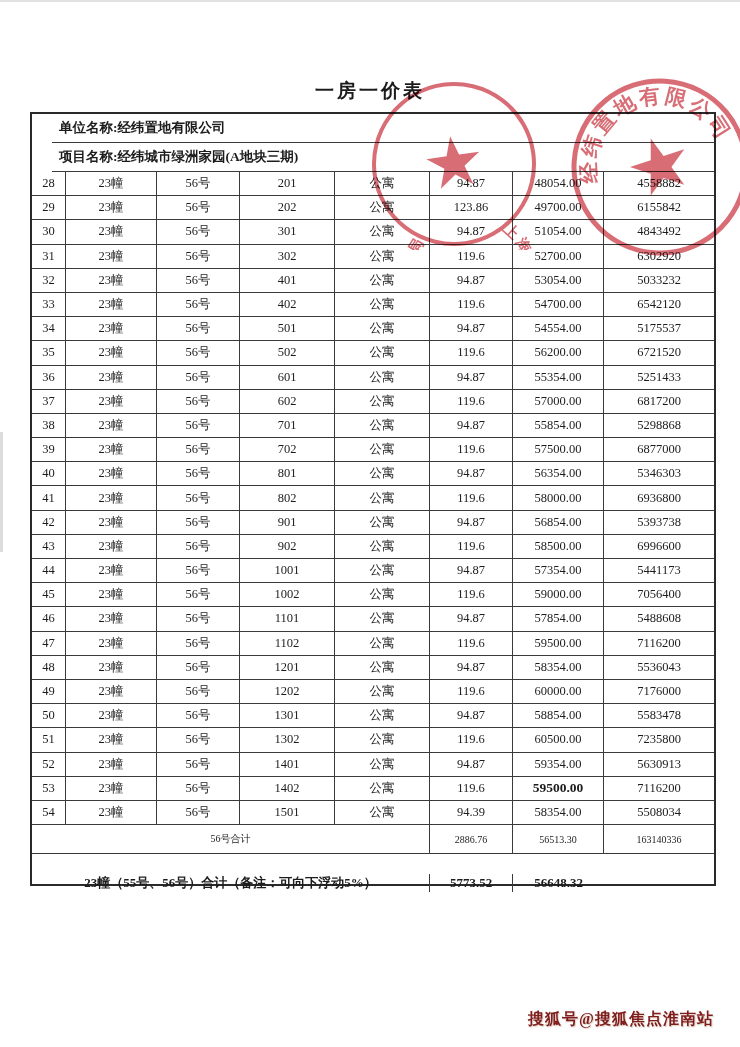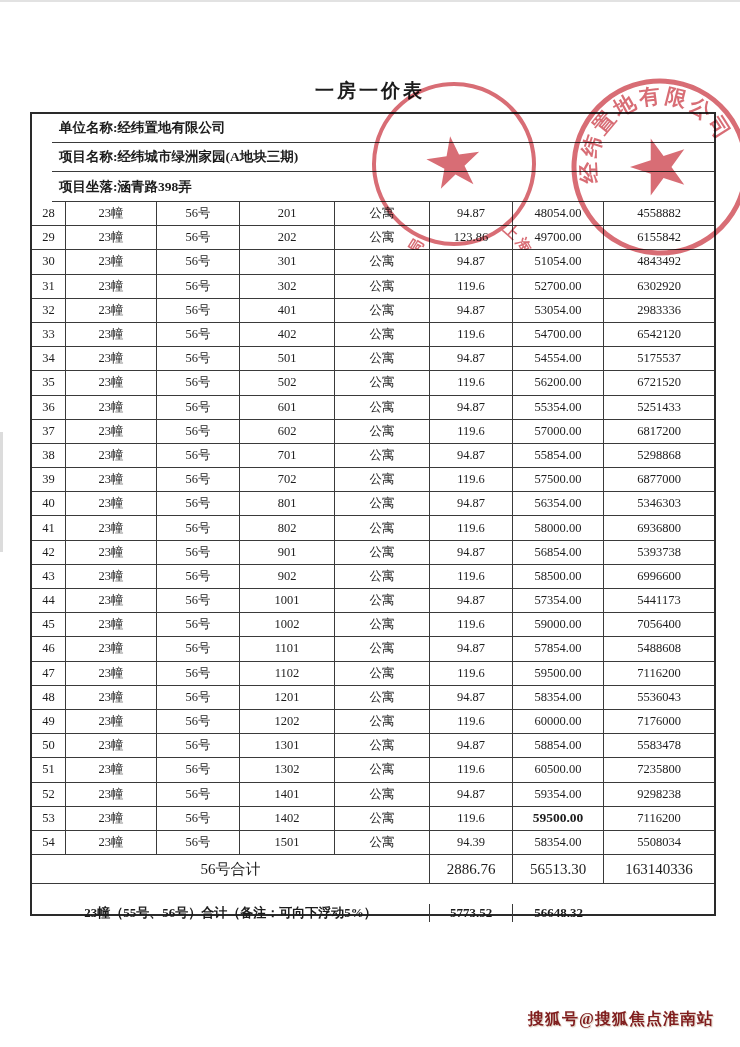--- a/index.html
+++ b/index.html
@@ -43,21 +43,21 @@
   .cell:last-child{border-right:none;}
   .cell.em{font-weight:bold;font-size:13.5px;}
   .frow{
     display:grid;
     grid-template-columns:398px 83px 91px 1fr;
     height:29px;border-bottom:1px solid #3a3a3a;
   }
   .frow>div{
     border-right:1px solid #3a3a3a;
     display:flex;align-items:center;justify-content:center;
-    font-size:15px;white-space:nowrap;
+    font-size:10px;white-space:nowrap;
   }
   .frow>div:last-child{border-right:none;}
   .frow.grand{height:30px;border-bottom:none;}
   .frow.grand>div{font-weight:bold;font-size:13px;margin-top:20px;}
   .stamp{
     position:absolute;
     mix-blend-mode:multiply;
     opacity:0.72;
     pointer-events:none;
   }
@@ -80,21 +80,20 @@
 
 <div class="page">
 
   <div class="edge-left"></div>
 
   <div class="title">一房一价表</div>
 
   <div class="table">
     <div class="hrow">单位名称:经纬置地有限公司</div>
     <div class="hrow">项目名称:经纬城市绿洲家园(A地块三期)</div>
-    <div class="hrow h3">项目坐落:涵青路398弄</div>
 
     <div id="tbody">
         <div class="drow">
           <div class="cell">28</div>
           <div class="cell">23幢</div>
           <div class="cell">56号</div>
           <div class="cell">201</div>
           <div class="cell">公寓</div>
           <div class="cell">94.87</div>
           <div class="cell">48054.00</div>
@@ -131,21 +130,21 @@
           <div class="cell">6302920</div>
         </div>
         <div class="drow">
           <div class="cell">32</div>
           <div class="cell">23幢</div>
           <div class="cell">56号</div>
           <div class="cell">401</div>
           <div class="cell">公寓</div>
           <div class="cell">94.87</div>
           <div class="cell">53054.00</div>
-          <div class="cell">2983336</div>
+          <div class="cell">5033232</div>
         </div>
         <div class="drow">
           <div class="cell">33</div>
           <div class="cell">23幢</div>
           <div class="cell">56号</div>
           <div class="cell">402</div>
           <div class="cell">公寓</div>
           <div class="cell">119.6</div>
           <div class="cell">54700.00</div>
           <div class="cell">6542120</div>
@@ -331,21 +330,21 @@
           <div class="cell">7235800</div>
         </div>
         <div class="drow">
           <div class="cell">52</div>
           <div class="cell">23幢</div>
           <div class="cell">56号</div>
           <div class="cell">1401</div>
           <div class="cell">公寓</div>
           <div class="cell">94.87</div>
           <div class="cell">59354.00</div>
-          <div class="cell">9298238</div>
+          <div class="cell">5630913</div>
         </div>
         <div class="drow">
           <div class="cell">53</div>
           <div class="cell">23幢</div>
           <div class="cell">56号</div>
           <div class="cell">1402</div>
           <div class="cell">公寓</div>
           <div class="cell">119.6</div>
           <div class="cell em">59500.00</div>
           <div class="cell">7116200</div>

